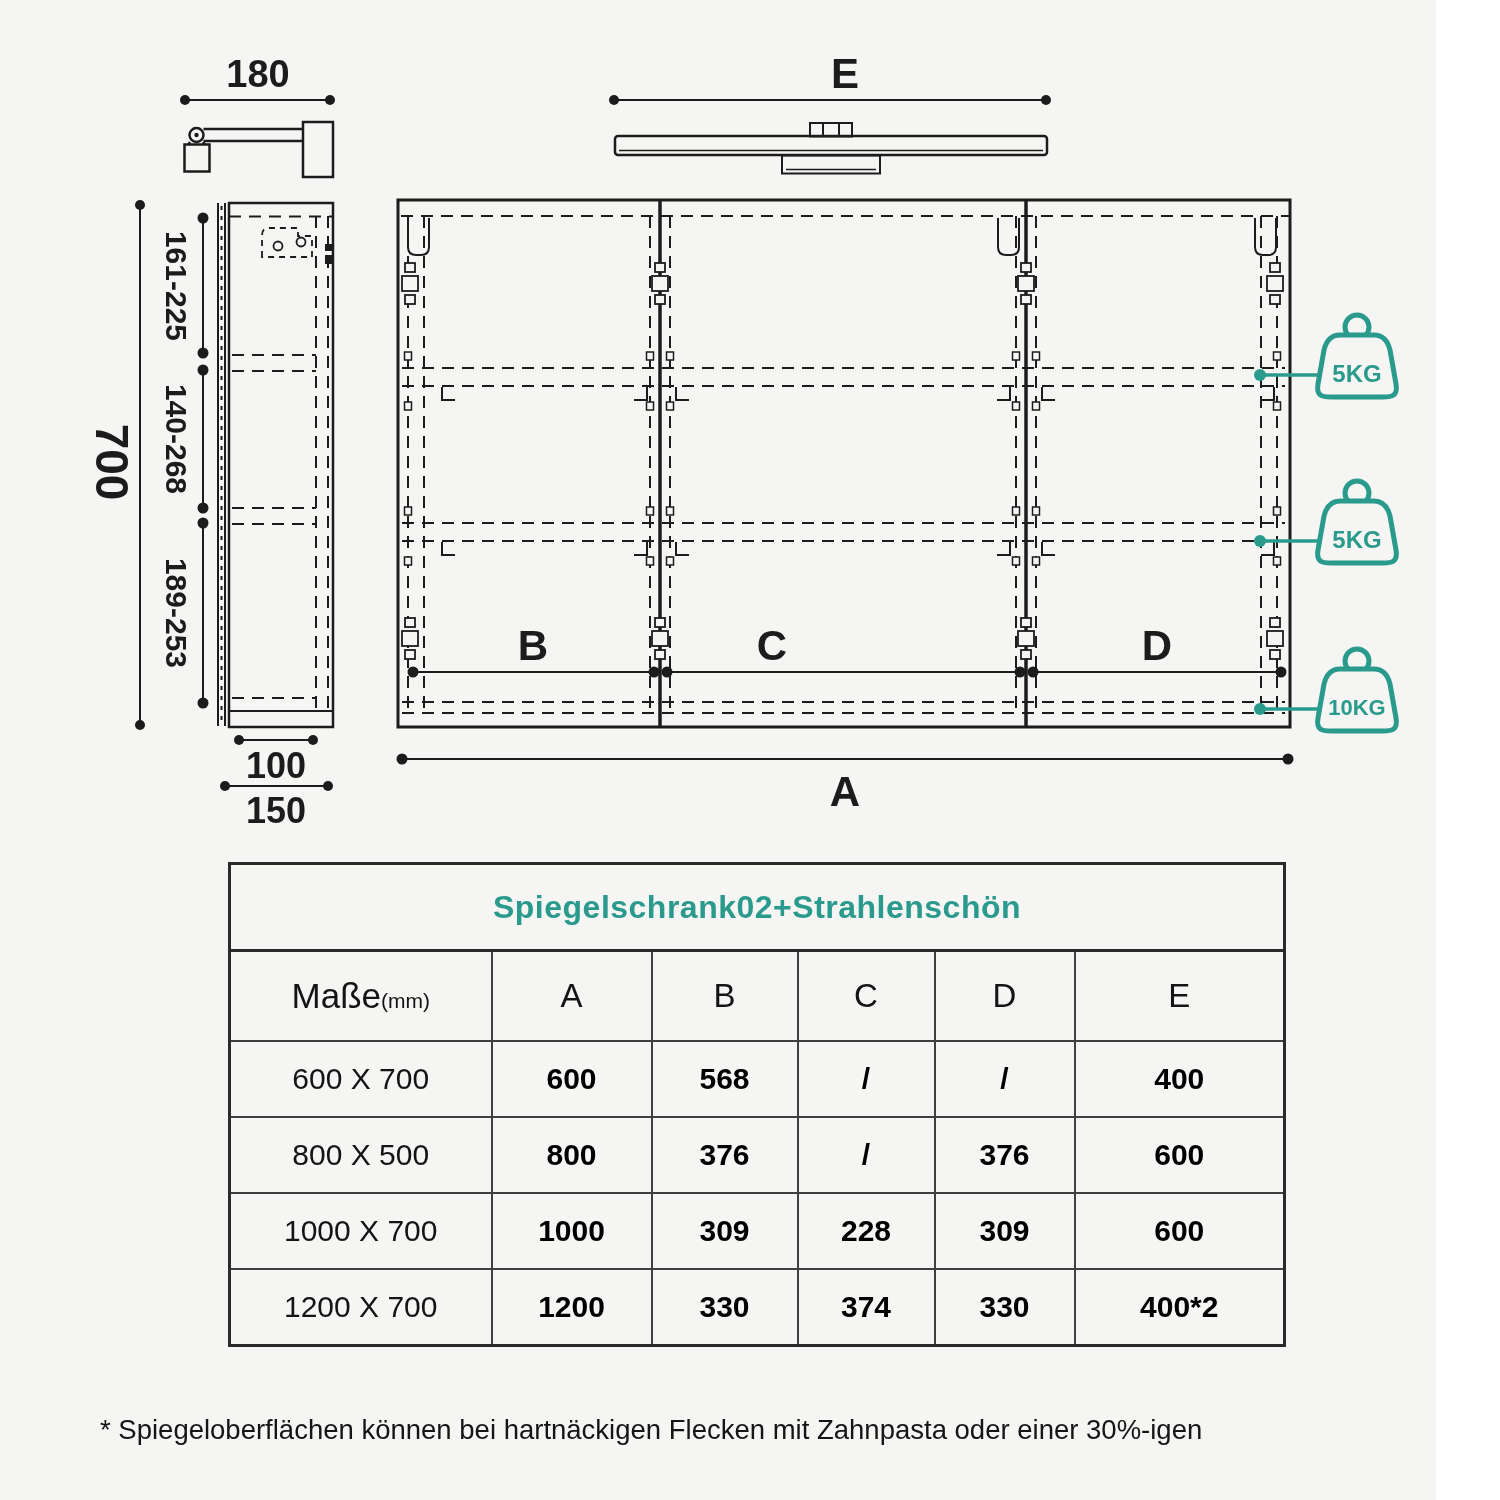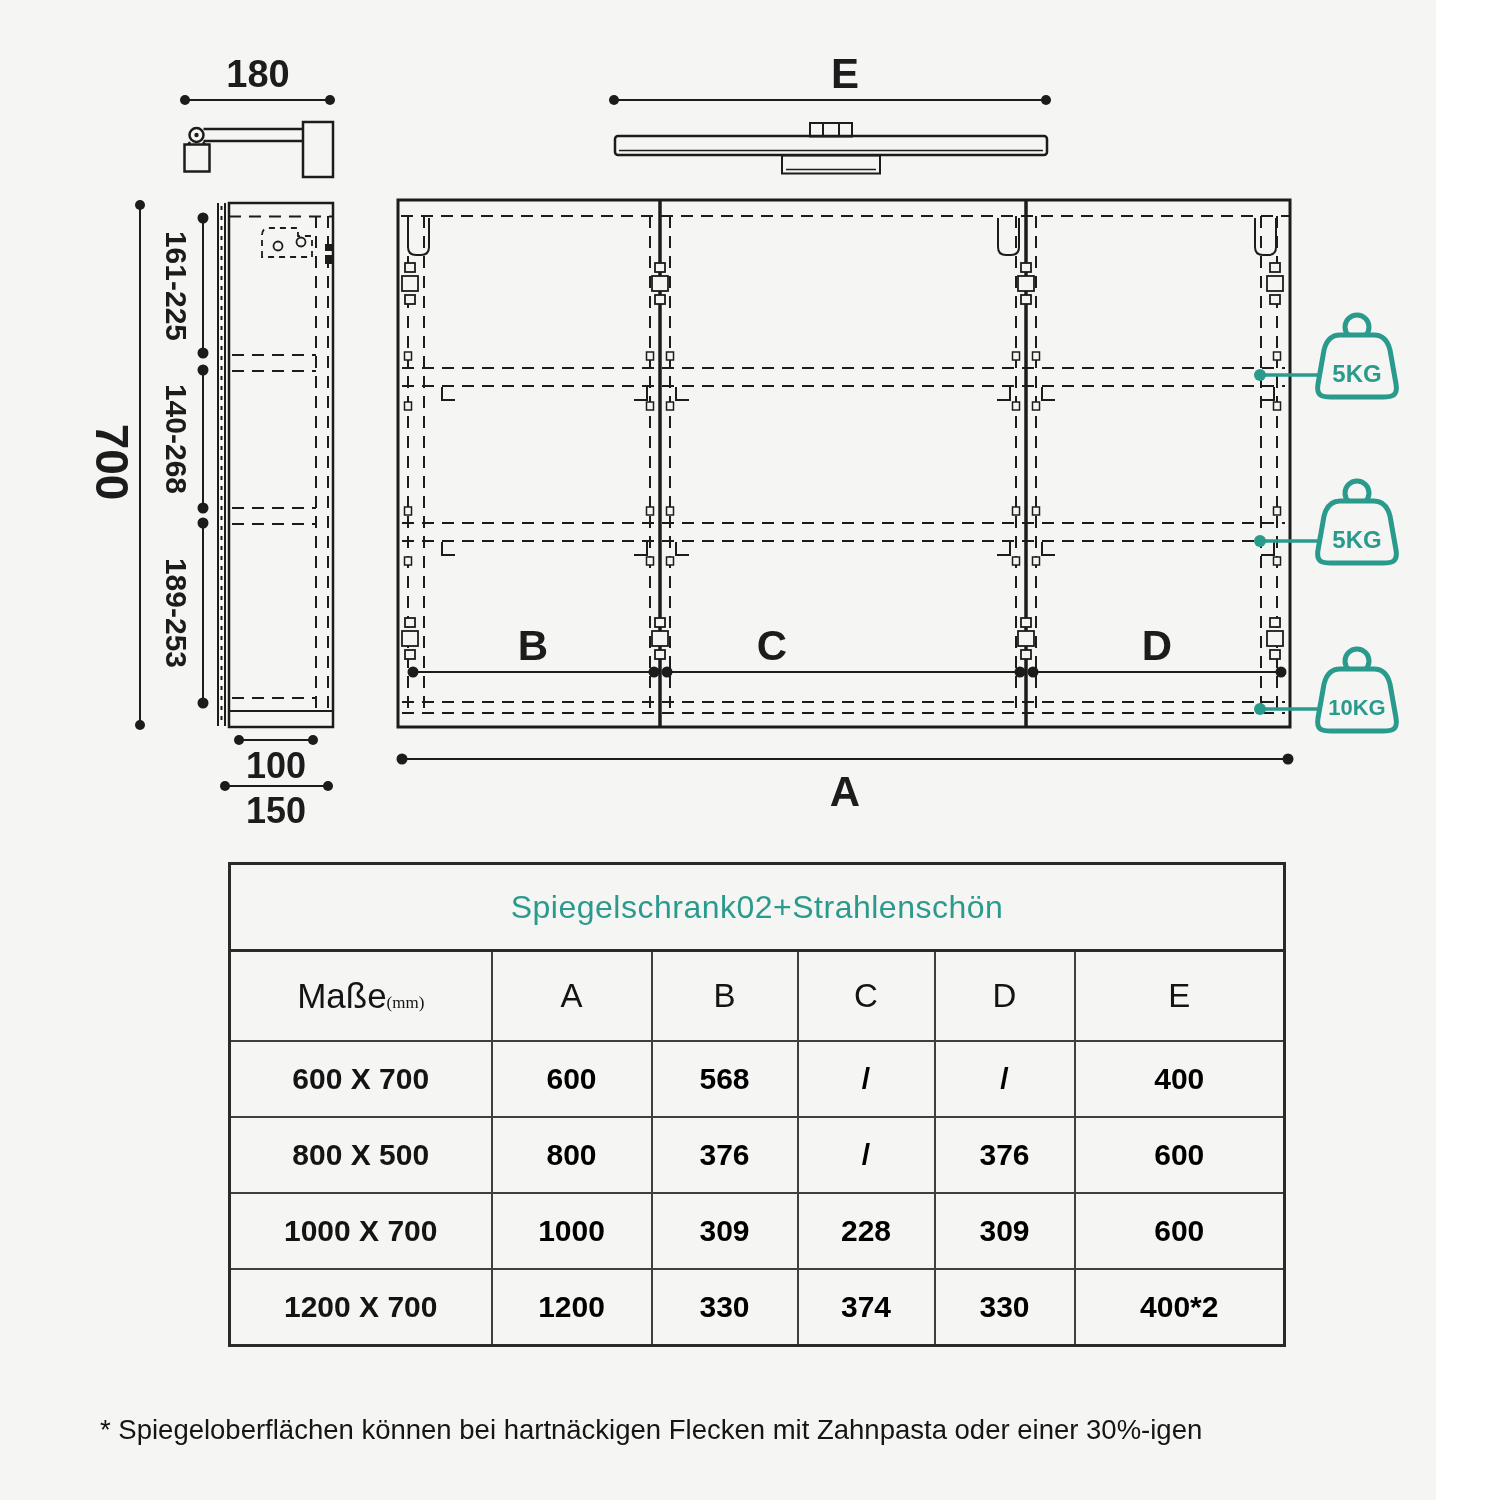--- a/index.html
+++ b/index.html
@@ -21,32 +21,32 @@
   .tealtxt{fill:#2a9a8d;font-weight:bold;text-anchor:middle;dominant-baseline:central;}
 
   
   .dim-table{
     position:absolute;left:228px;top:862px;width:1055px;
     border-collapse:collapse;table-layout:fixed;
     border:3px solid #2a2a2a;color:#141414;
   }
   .dim-table th,.dim-table td{text-align:center;vertical-align:middle;padding:0;}
   .tbl-title{
-    height:84px;font-size:32px;font-weight:normal;color:#2a9a8d;
+    height:84px;font-size:32px;font-weight:bold;color:#2a9a8d;
     border-bottom:3px solid #2a2a2a;letter-spacing:.5px;
   }
   .hdr-row th{
     height:88px;font-size:33px;font-weight:normal;
     border-left:2px solid #3f3f3f;border-bottom:2px solid #3f3f3f;
   }
   .hdr-row th:first-child{border-left:none;font-size:35px;}
-  .hdr-row .unit{font-size:17px;font-family:Liberation Serif, serif;}
+  .hdr-row .unit{font-size:21px;}
   .data-row td{
     height:74px;font-size:30px;
-    border-left:2px solid #3f3f3f;border-top:2px solid #3f3f3f;font-weight:bold;
+    border-left:2px solid #3f3f3f;border-top:2px solid #3f3f3f;
   }
   .data-row td:first-child{border-left:none;}
   .data-row .val{color:#000000;font-weight:bold;}
 
   
   .footnote{
     position:absolute;left:100px;top:1384px;width:1360px;
     font-size:27.5px;line-height:36px;color:#151515;margin-top:28px;
   }
   .fn2{margin-left:24px;}

